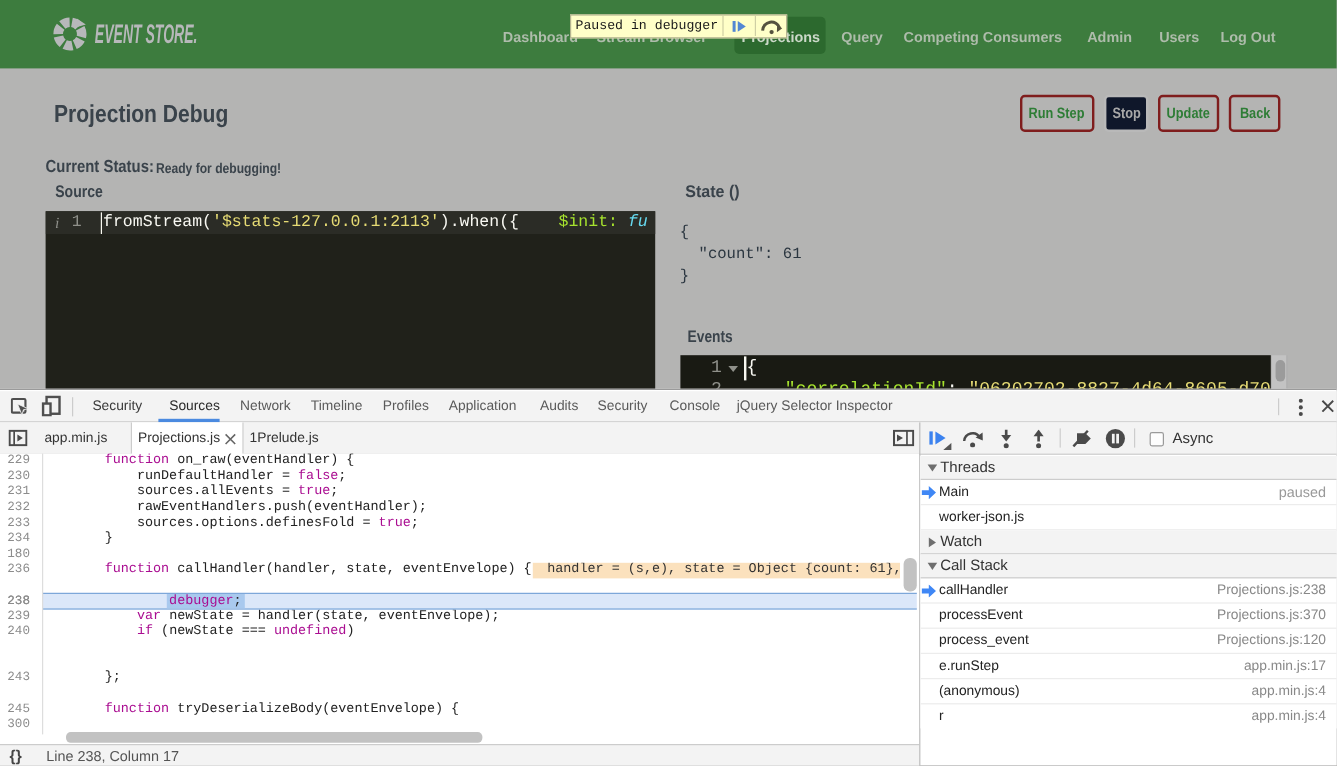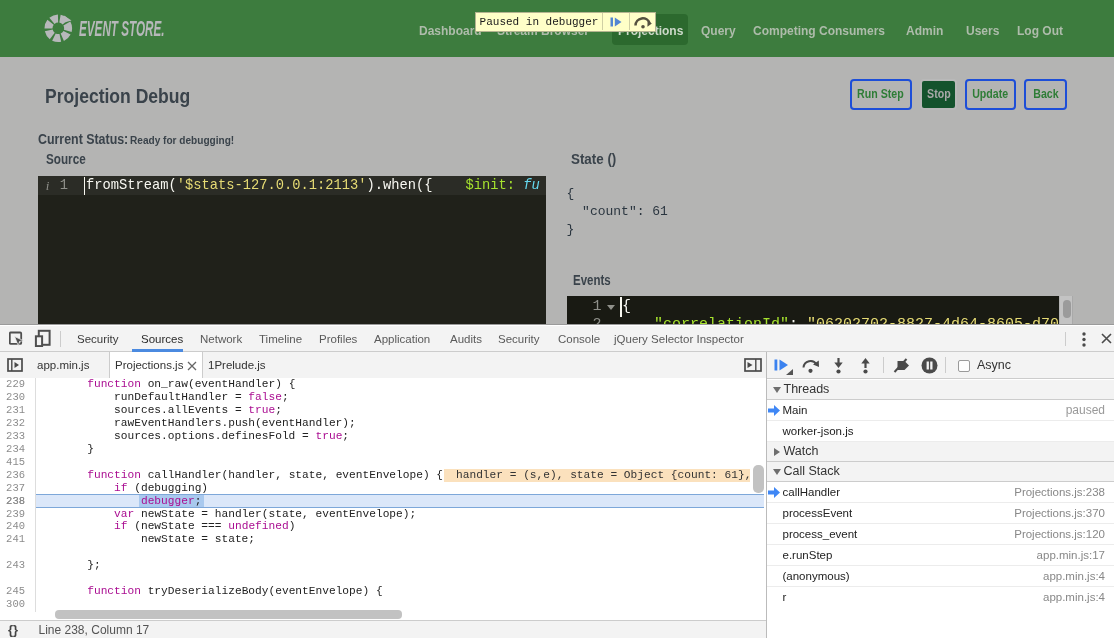--- a/index.html
+++ b/index.html
@@ -9,21 +9,21 @@
   
   #navbar { left:0; top:0; width:1114px; height:57px; background:#3d7c3e; }
   .navitem { position:absolute; top:0; height:57px; line-height:62px; font-size:12px; font-weight:bold; color:#aebcab; white-space:nowrap; }
   #nav-proj-pill { position:absolute; left:612px; top:13.5px; width:76px; height:31px; background:#2c692e; border-radius:4px; }
   
   #tooltip { left:475px; top:12px; width:181px; height:19.5px; background:#ffffc8; border:1px solid #b4b490; display:flex; align-items:center; z-index:30; }
   #tooltip .txt { font-family:"Liberation Mono",monospace; font-size:11px; color:#1a1a1a; width:126px; text-align:center; white-space:nowrap; }
   #tooltip .sep { width:1px; height:17px; background:#cfcfa4; }
   
   #h1 { left:44.5px; top:85.6px; font-size:20.5px; line-height:20.5px; font-weight:bold; color:#3a434b; transform:scaleX(0.856); transform-origin:0 0; white-space:nowrap; }
-  .btn { position:absolute; top:78.5px; height:31.5px; border:2px solid #1d4ed8; border-radius:4px; color:#2e7d36; font-size:12.5px; font-weight:bold; display:flex; align-items:center; justify-content:center; }
+  .btn { position:absolute; top:78.5px; height:31.5px; border:2px solid #7f1d1d; border-radius:4px; color:#2e7d36; font-size:12.5px; font-weight:bold; display:flex; align-items:center; justify-content:center; }
   .btn span { display:inline-block; transform:scaleX(0.85); white-space:nowrap; }
   
   .pglabel { position:absolute; font-weight:bold; color:#3a434b; transform-origin:0 0; white-space:nowrap; }
   
   #src-editor { left:37.8px; top:175.7px; width:508.6px; height:148.3px; background:#20211a; font-family:"Liberation Mono",monospace; font-size:13.75px; overflow:hidden; }
   #src-line1 { position:absolute; left:0; top:0; width:509px; height:19.6px; background:#2b2c26; }
   #src-code { position:absolute; left:48.1px; top:0; height:19.6px; line-height:19.6px; white-space:pre; color:#f8f8f2; }
   #src-cursor { position:absolute; left:45.9px; top:1px; width:1.5px; height:18px; background:#f8f8f0; }
   .tok-str { color:#e6db74; } .tok-ent { color:#a6e22e; } .tok-kw { color:#66d9ef; font-style:italic; }
   
@@ -107,21 +107,21 @@
         <path d="M13.6 6.0 L17.9 8.6 L13.4 11.8 Z" fill="#55523f"></path>
         <circle cx="9" cy="11.7" r="1.8" fill="#55523f"></circle>
       </svg>
     </div>
   </div>
 
   <div class="abs" id="h1">Projection Debug</div>
   <div class="btn" style="left:850px;width:61.5px">
     <span>Run Step</span>
   </div>
-  <div class="btn" style="left:919.7px;width:37.7px;border-color:#b9b9b9;background:#14532d;color:#a8a8a8">
+  <div class="btn" style="left:919.7px;width:37.7px;border-color:#b9b9b9;background:#0f172a;color:#a8a8a8">
     <span>Stop</span>
   </div>
   <div class="btn" style="left:965px;width:51.2px">
     <span>Update</span>
   </div>
   <div class="btn" style="left:1023.7px;width:43.8px">
     <span>Back</span>
   </div>
 
   <div class="pglabel" style="left:38.4px;top:131.6px;font-size:14.5px;line-height:14.5px;transform:scaleX(0.855)">Current Status:</div>
@@ -241,27 +241,25 @@
       <div style="position:absolute;left:977px;top:0;height:27px;line-height:27px;font-size:12.5px;color:#333">Async</div>
     </path></div>
 
     <div id="dt-code">
       <div class="cl" style="top:0.00px"><span class="num">229</span><span class="code">        <span class="kw">function</span> on_raw(eventHandler) {</span></div>
       <div class="cl" style="top:12.95px"><span class="num">230</span><span class="code">            runDefaultHandler = <span class="kw">false</span>;</span></div>
       <div class="cl" style="top:25.90px"><span class="num">231</span><span class="code">            sources.allEvents = <span class="kw">true</span>;</span></div>
       <div class="cl" style="top:38.85px"><span class="num">232</span><span class="code">            rawEventHandlers.push(eventHandler);</span></div>
       <div class="cl" style="top:51.80px"><span class="num">233</span><span class="code">            sources.options.definesFold = <span class="kw">true</span>;</span></div>
       <div class="cl" style="top:64.75px"><span class="num">234</span><span class="code">        }</span></div>
-      <div class="cl" style="top:77.70px"><span class="num">415</span><span class="code"></span></div>
+      <div class="cl" style="top:77.70px"><span class="num">180</span><span class="code"></span></div>
       <div class="cl" style="top:90.65px"><span class="num">236</span><span class="code">        <span class="kw">function</span> callHandler(handler, state, eventEnvelope) {</span></div>
-      <div class="cl" style="top:103.60px"><span class="num">237</span><span class="code">            <span class="kw">if</span> (debugging)</span></div>
       <div class="cl" style="top:116.55px"><span class="num">238</span><span class="code"></span></div>
       <div class="cl" style="top:129.50px"><span class="num">239</span><span class="code">            <span class="kw">var</span> newState = handler(state, eventEnvelope);</span></div>
       <div class="cl" style="top:142.45px"><span class="num">240</span><span class="code">            <span class="kw">if</span> (newState === <span class="kw">undefined</span>)</span></div>
-      <div class="cl" style="top:155.40px"><span class="num">241</span><span class="code">                newState = state;</span></div>
       <div class="cl" style="top:181.30px"><span class="num">243</span><span class="code">        };</span></div>
       <div class="cl" style="top:207.20px"><span class="num">245</span><span class="code">        <span class="kw">function</span> tryDeserializeBody(eventEnvelope) {</span></div>
       <div class="cl" style="top:220.15px"><span class="num">300</span><span class="code"></span></div>
       <div id="l238-bg" style="top: 116.05px; height: 13.95px;"></div>
       <div id="l238-sel" style="left: 139px; top: 117.05px; width: 64.5px; height: 11.95px;"></div>
       <div class="cl" style="top: 116.55px; z-index: 3;"><span class="num">238</span><span class="code">                <span class="kw">debugger</span>;</span></div>
       <div id="annot" style="left: 444px; top: 90.65px; height: 12.95px; width: 306px;">handler = (s,e), state = Object {count: 61}, e</div>
     </div>
     <div id="gutline"></div>
     <div id="dt-hsb"></div>

